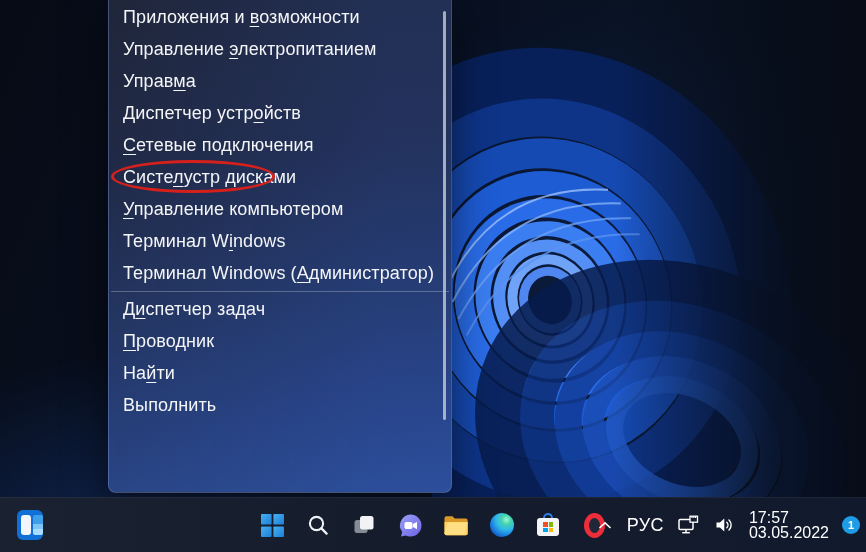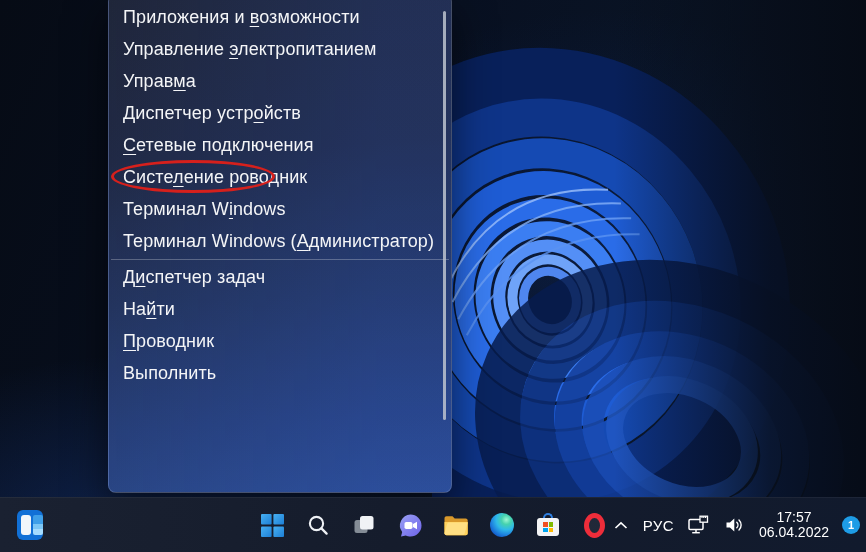--- a/index.html
+++ b/index.html
@@ -58,22 +58,22 @@
   .tb-icon { width:26px; height:26px; display:flex; align-items:center; justify-content:center; cursor:pointer; }
   .tb-left { position:absolute; left:17px; top:50%; transform:translateY(-50%); }
   .tb-center {
     position:absolute; left:50%; top:50%; transform:translate(-50%,-50%);
     display:flex; align-items:center; gap:20px;
   }
   .tb-tray {
     position:absolute; right:6px; top:0; height:100%;
     display:flex; align-items:center; gap:13px; color:#ffffff;
   }
-  .lang { font-size:15px; color:#fff; letter-spacing:.4px; cursor:pointer; }
-  .clock { text-align:center; font-size:14px; line-height:15px; color:#fff; cursor:pointer; }
+  .lang { font-size:18px; color:#fff; letter-spacing:.4px; cursor:pointer; }
+  .clock { text-align:left; font-size:16px; line-height:15px; color:#fff; cursor:pointer; }
   .badge {
     width:18px; height:18px; border-radius:50%; background:#1e9ce6;
     color:#fff; font-size:11px; font-weight:bold;
     display:flex; align-items:center; justify-content:center; cursor:pointer;
   }
 
   
   .widgets-sq { width:30px; height:30px; border-radius:6px; background:#1170d6; position:relative; }
   .widgets-sq::before { content:""; position:absolute; left:4px; top:5px; width:10px; height:20px; border-radius:3px; background:#f2f6fa; }
   .widgets-sq::after {
@@ -152,38 +152,41 @@
         <div class="menu-item">
           <span class="label"><span>Управ</span><span class="key">м</span><span>а</span></span>
         </div>
         <div class="menu-item">
           <span class="label"><span>Диспетчер устр</span><span class="key">о</span><span>йств</span></span>
         </div>
         <div class="menu-item">
           <span class="label"><span></span><span class="key">С</span><span>етевые подключения</span></span>
         </div>
         <div class="menu-item">
-          <span class="label"><span>Систе</span><span class="key">л</span><span>ение роводник</span></span>
+          <span class="label"><span>Систе</span><span class="key">л</span><span>устр дисками</span></span>
           <span class="red-oval" style="width: 164px;"></span>
         </div>
         <div class="menu-item">
+          <span class="label"><span></span><span class="key">У</span><span>правление компьютером</span></span>
+        </div>
+        <div class="menu-item">
           <span class="label"><span>Терминал W</span><span class="key">i</span><span>ndows</span></span>
         </div>
         <div class="menu-item">
           <span class="label"><span>Терминал Windows (</span><span class="key">А</span><span>дминистратор)</span></span>
         </div>
         <div class="menu-separator"></div>
         <div class="menu-item">
           <span class="label"><span>Д</span><span class="key">и</span><span>спетчер задач</span></span>
         </div>
         <div class="menu-item">
+          <span class="label"><span></span><span class="key">П</span><span>роводник</span></span>
+        </div>
+        <div class="menu-item">
           <span class="label"><span>На</span><span class="key">й</span><span>ти</span></span>
-        </div>
-        <div class="menu-item">
-          <span class="label"><span></span><span class="key">П</span><span>роводник</span></span>
         </div>
         <div class="menu-item">
           <span class="label"><span>Выполнить</span></span>
         </div>
         <div class="menu-item"></div>
       </div>
     <div class="menu-scrollbar"></div>
   </div>
 
   <div class="taskbar">
@@ -279,18 +282,18 @@
       </div>
       <div class="tb-icon" style="width:23px">
         <svg width="22" height="22" viewBox="0 0 22 22">
           <path d="M3.5 8.4v5.2h3.4l4.4 3.8V4.6L6.9 8.4z" fill="#fff"></path>
           <path d="M13.8 8.2a4 4 0 010 5.6" fill="none" stroke="#fff" stroke-width="1.4" stroke-linecap="round"></path>
           <path d="M16 5.9a7.2 7.2 0 010 10.2" fill="none" stroke="#fff" stroke-width="1.4" stroke-linecap="round"></path>
         </svg>
       </div>
       <div class="clock">
         <div>17:57</div>
-        <div>06.04.2022</div>
+        <div>03.05.2022</div>
       </div>
       <div class="badge">1</div>
     </div>
   </div>
 </div>
 
 </body></html>

